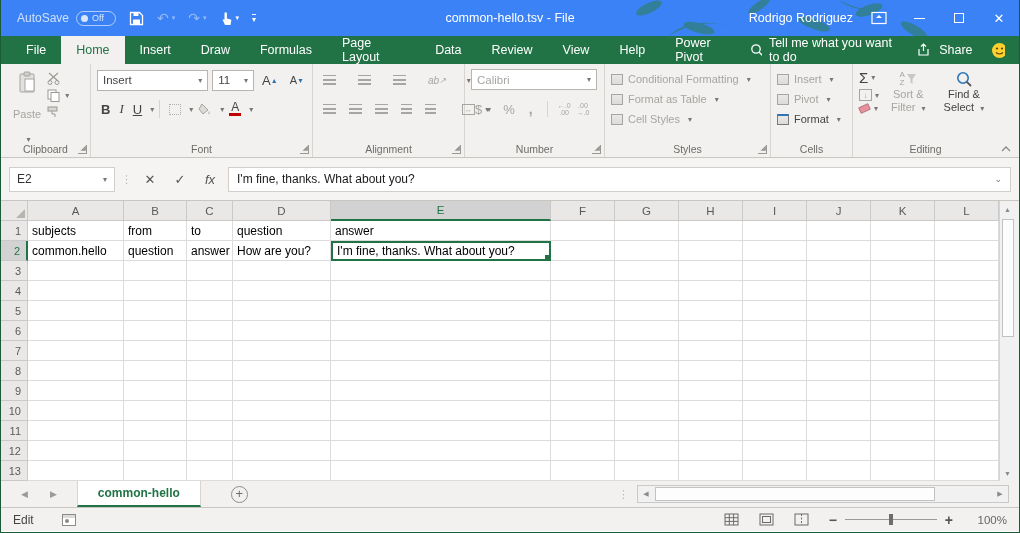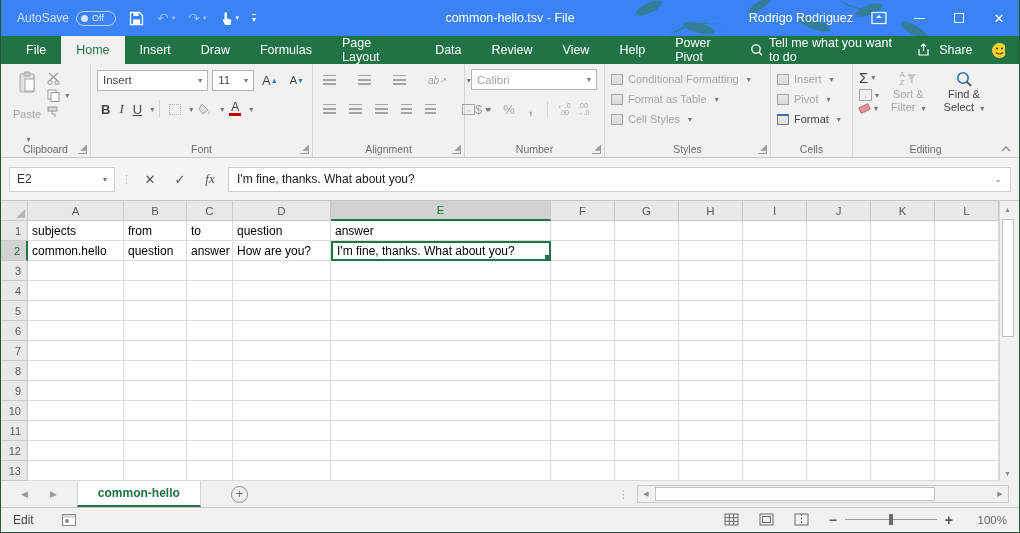--- a/index.html
+++ b/index.html
@@ -423,21 +423,21 @@
       <span>E2</span>
       <span class="car" style="margin-left:auto">▾</span>
     </div>
     <span class="fdots">⋮</span>
     <span class="fbtn">
         <span>✕</span>
       </span>
     <span class="fbtn">
         <span>✓</span>
       </span>
-    <span class="fbtn" style="font-style:italic;font-family:Liberation Serif, serif">fx</span>
+    <span class="fbtn" style="font-style:italic;font-family:Liberation Sans, sans-serif">fx</span>
     <div class="ffield">
       <span>I'm fine, thanks. What about you?</span>
       <span class="car" style="margin-left:auto;font-size:9px">⌄</span>
     </div>
   </div>
 
   <div class="gridwrap">
     <div class="gmain">
       <div class="chrow">
         <span class="hc corner"></span>

